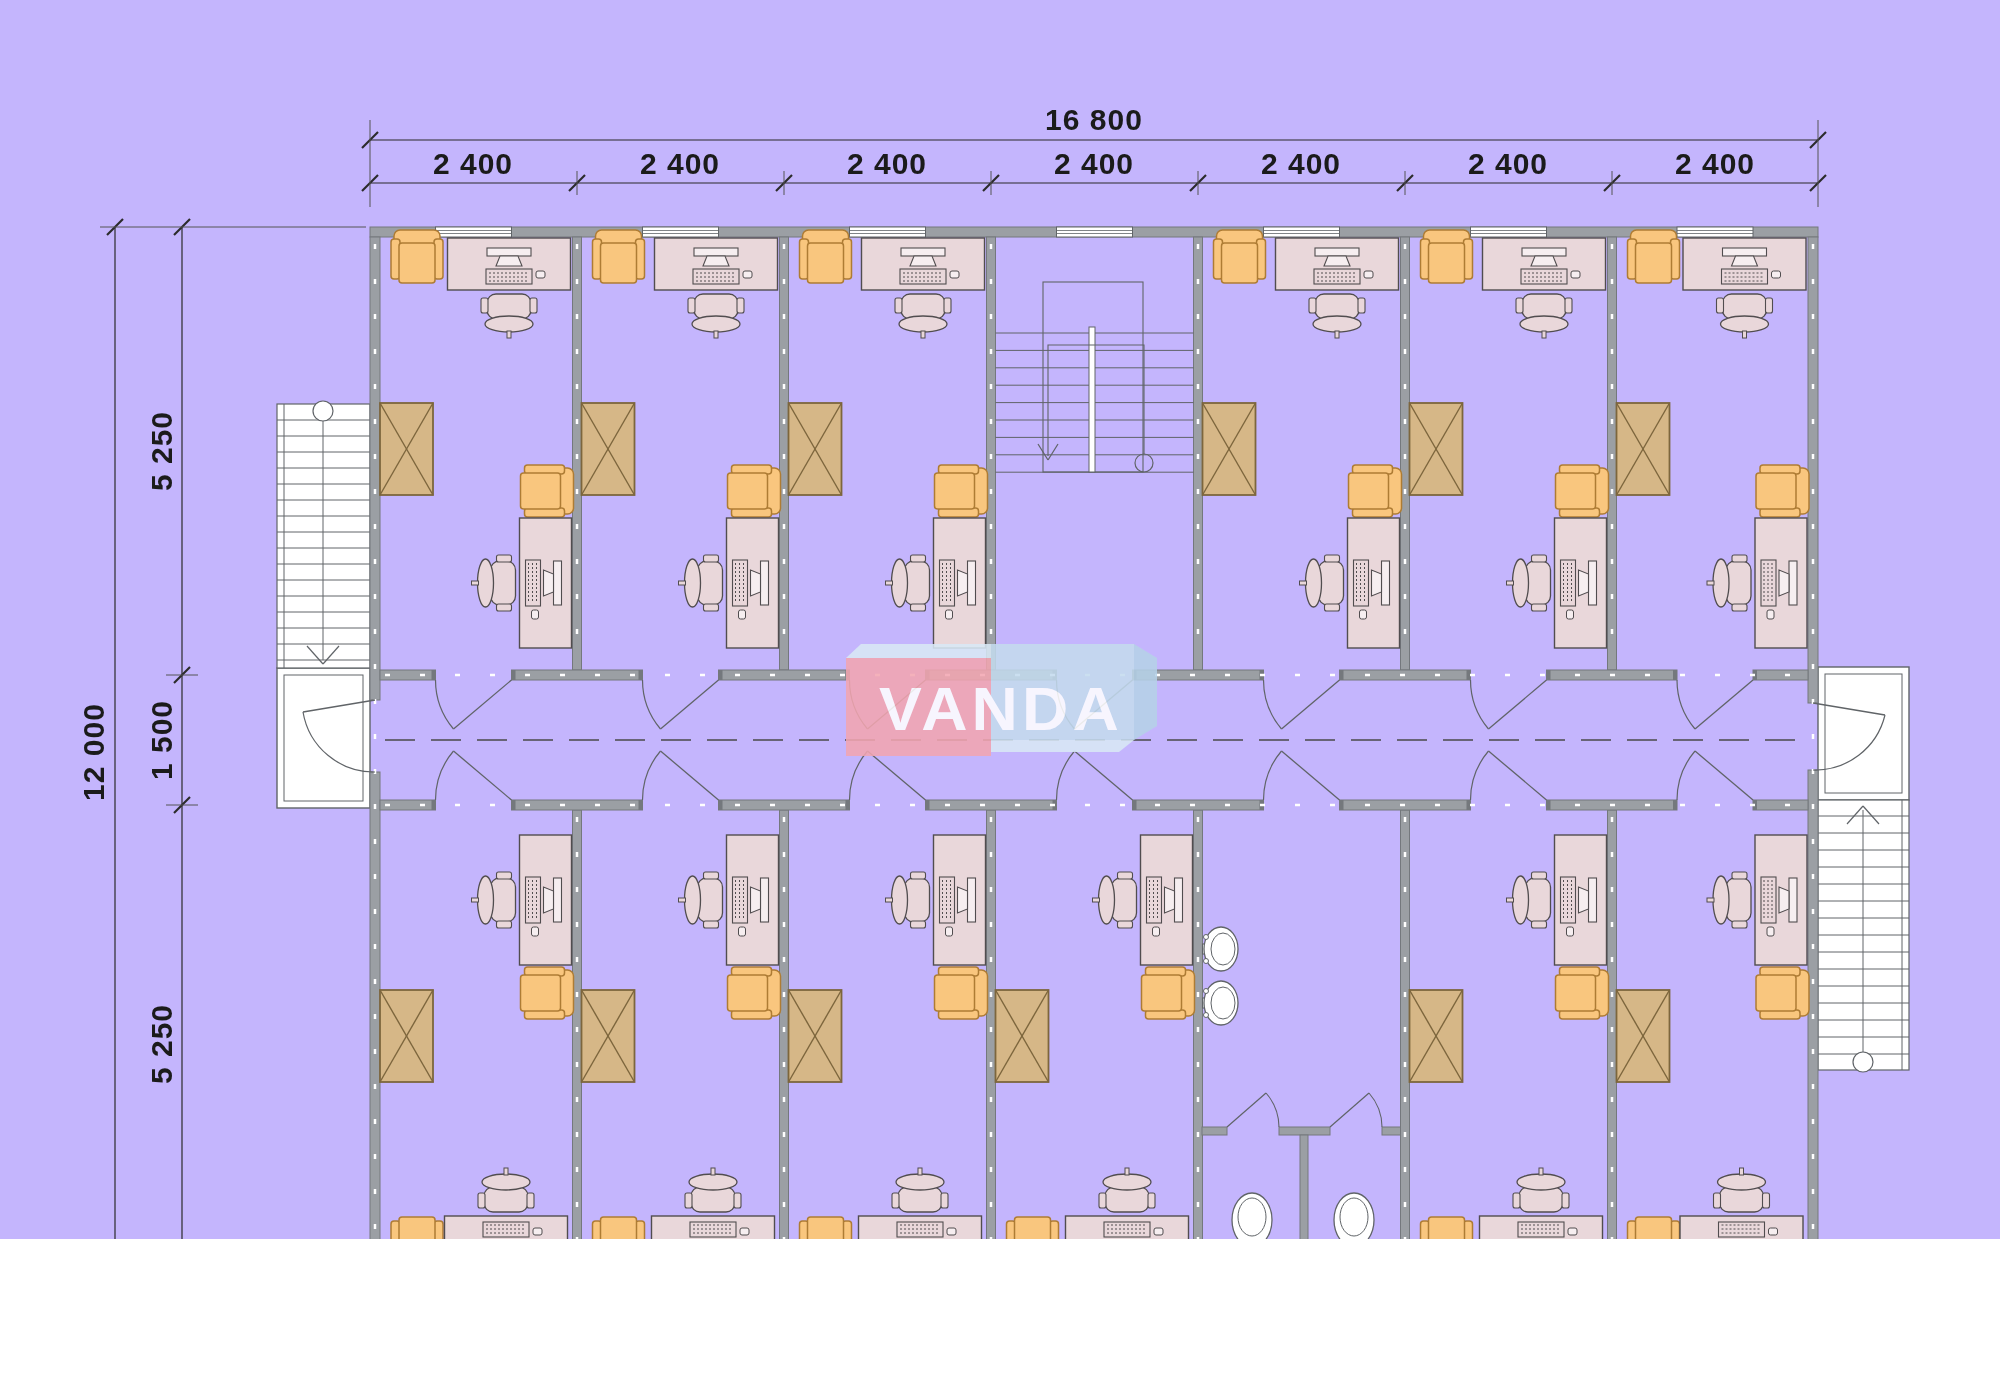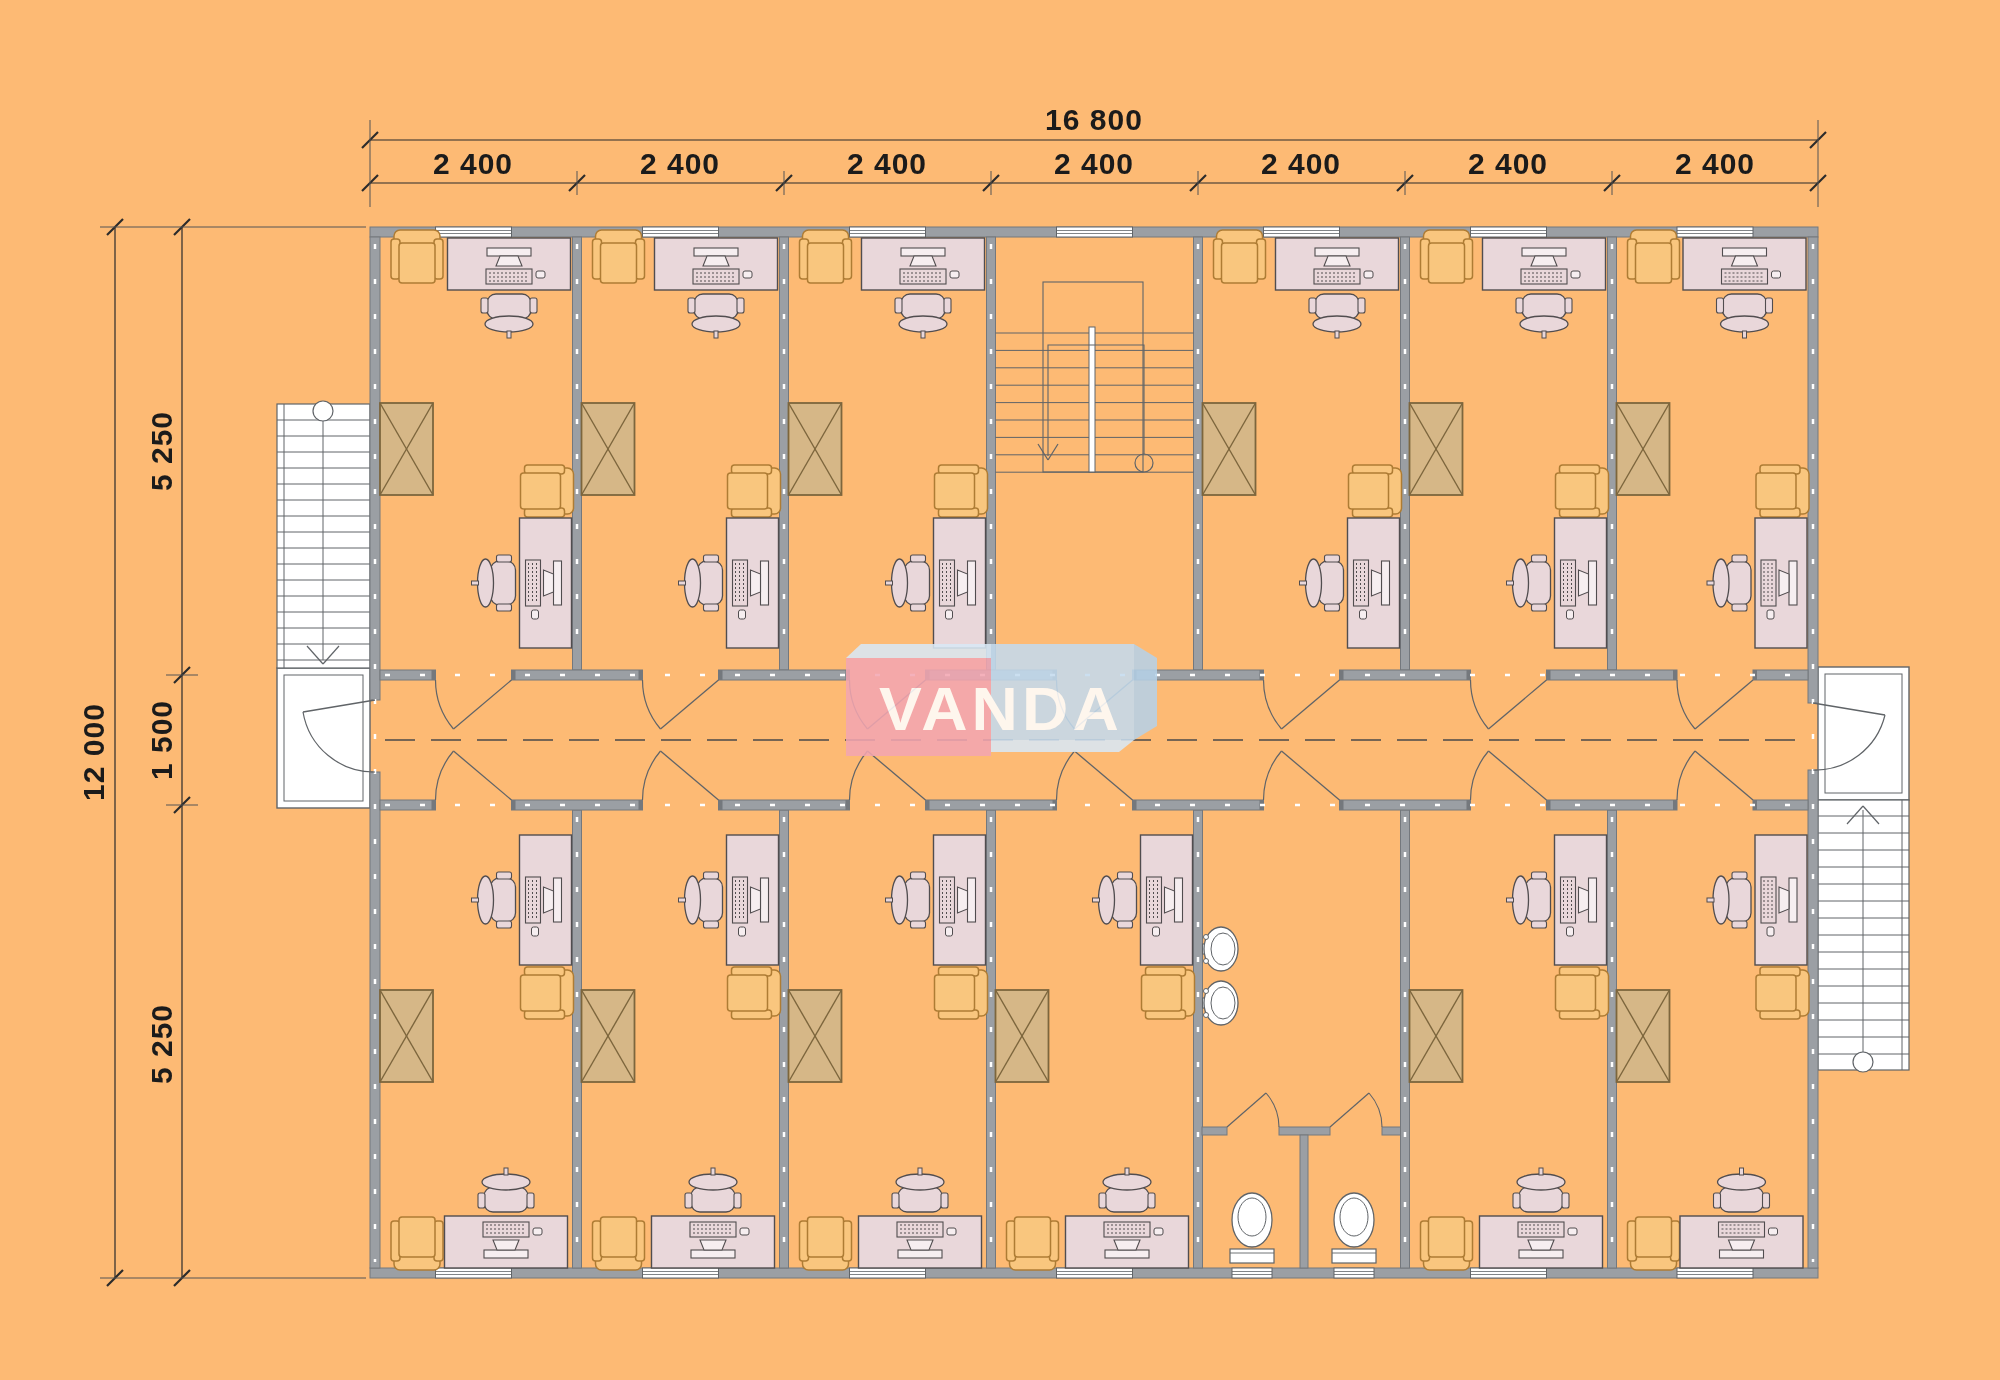--- a/index.html
+++ b/index.html
@@ -1,16 +1,16 @@
 <!DOCTYPE html>
 <html><head>
 <meta charset="utf-8">
 <style>
   html,body{margin:0;padding:0;background:#ffffff;}
-  .canvas{position:relative;width:2000px;height:1380px;background:#fdba74;overflow:hidden;
+  .canvas{position:relative;width:2000px;height:1239px;background:#c4b5fd;overflow:hidden;
           font-family:"Liberation Sans",sans-serif;}
   svg{position:absolute;left:0;top:0;}
   text.dim{font-family:"Liberation Sans",sans-serif;font-size:30px;font-weight:700;
            fill:#1b1b1b;text-anchor:middle;letter-spacing:1px;}
   text.logo-text{font-family:"Liberation Sans",sans-serif;font-size:62px;font-weight:700;
            fill:#ffffff;text-anchor:middle;letter-spacing:4px;}
 </style>
 </head>
 <body>
 

